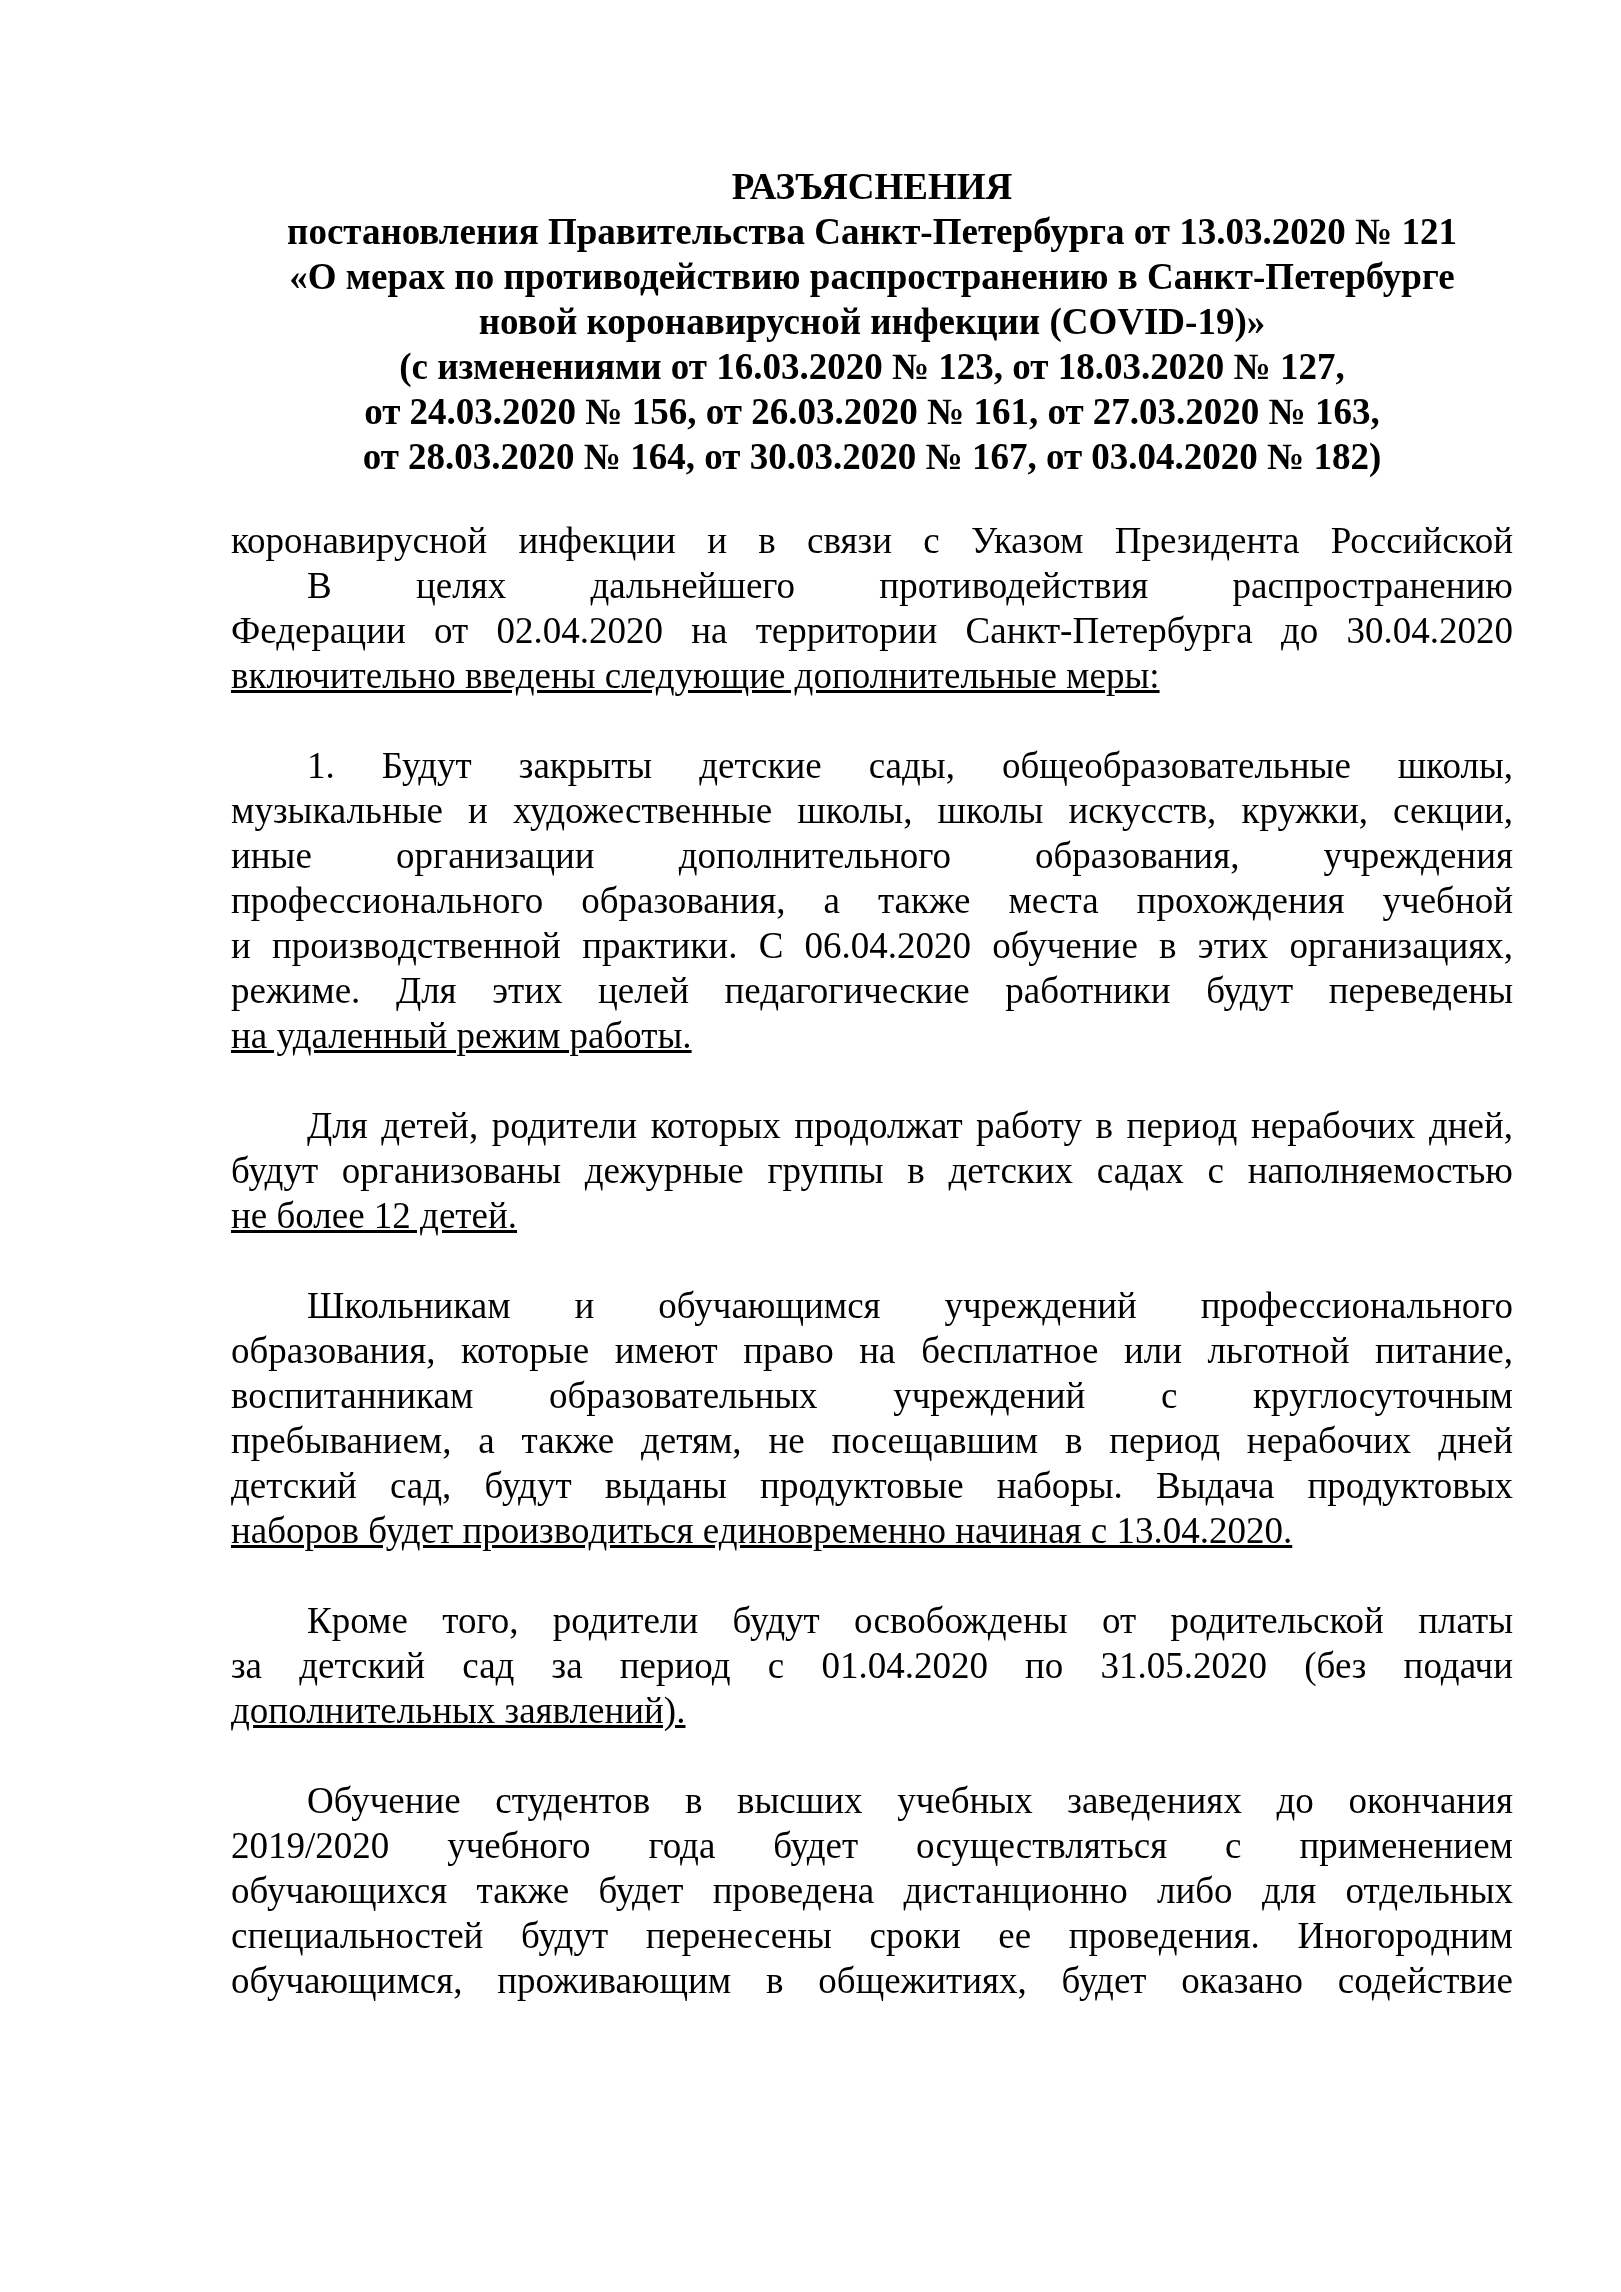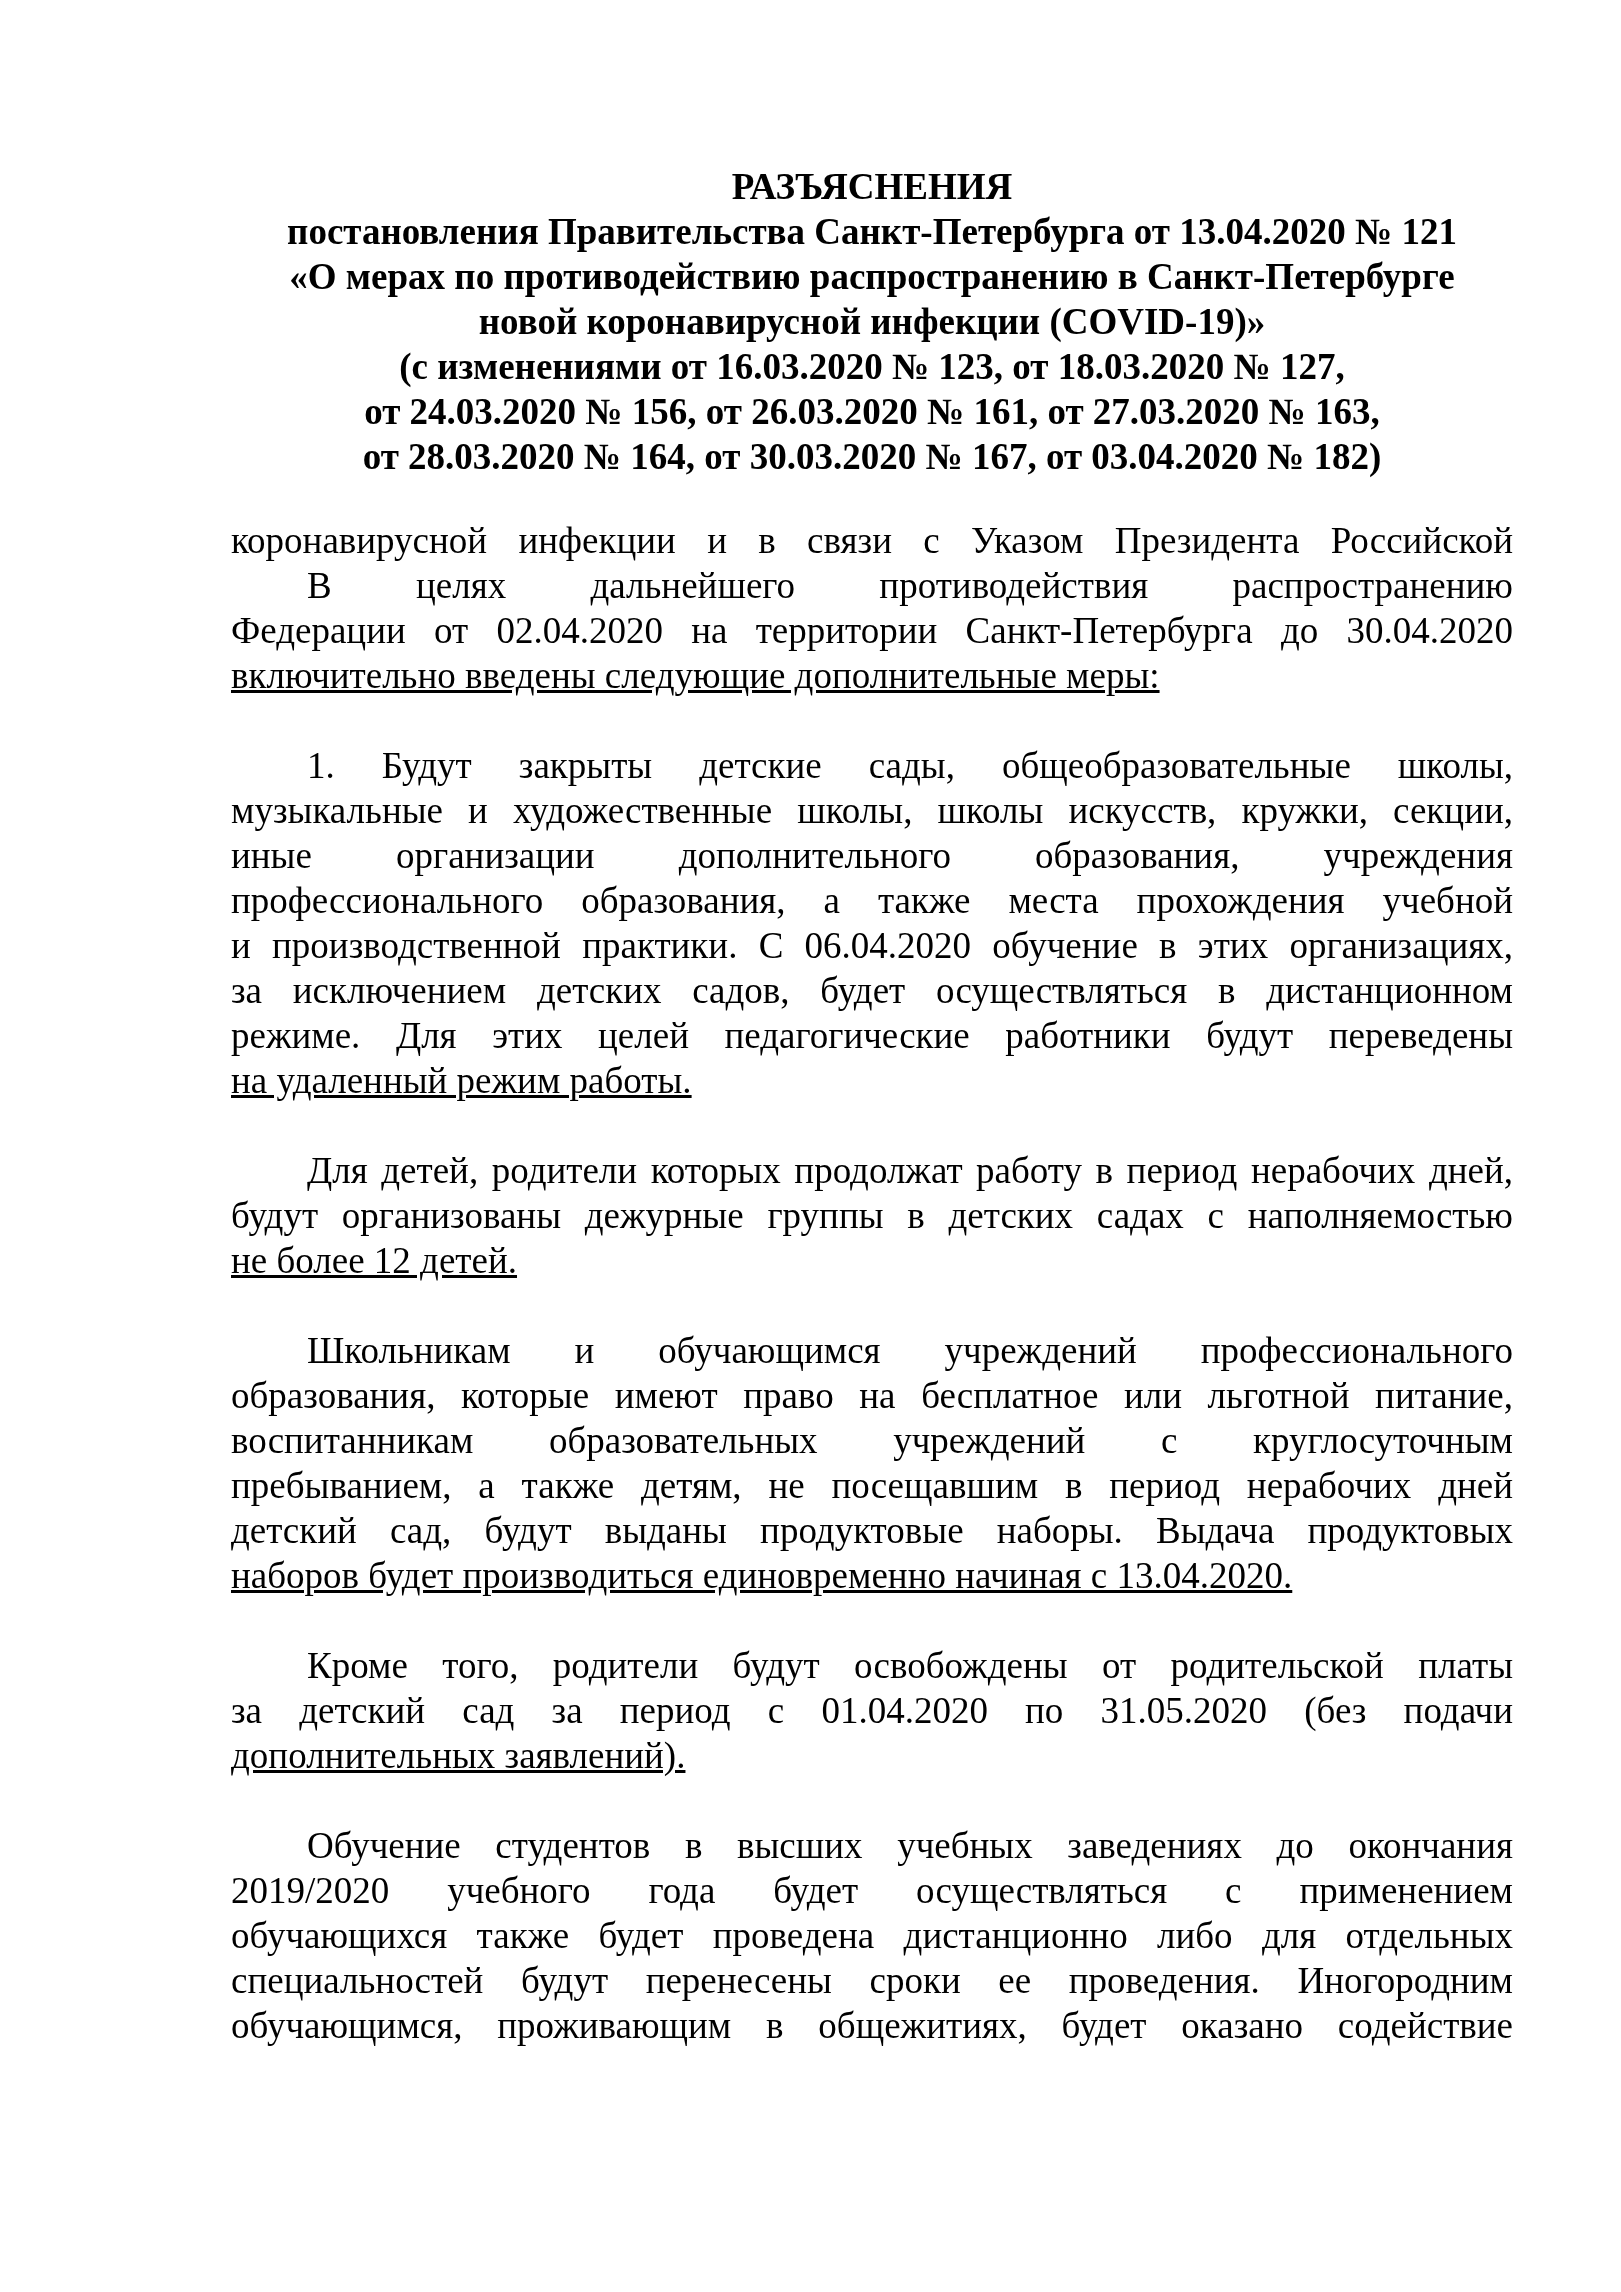--- a/index.html
+++ b/index.html
@@ -65,21 +65,21 @@
       text-decoration: underline;
     }
   </style>
 </head>
 <body>
 
 <div class="page">
 
   <div class="header">
     <span class="line">РАЗЪЯСНЕНИЯ</span>
-    <span class="line">постановления Правительства Санкт-Петербурга от 13.04.2020 № 121</span>
+    <span class="line">постановления Правительства Санкт-Петербурга от 13.03.2020 № 121</span>
     <span class="line">«О мерах по противодействию распространению в Санкт-Петербурге</span>
     <span class="line">новой коронавирусной инфекции (COVID-19)»</span>
     <span class="line">(с изменениями от 16.03.2020 № 123, от 18.03.2020 № 127,</span>
     <span class="line">от 24.03.2020 № 156, от 26.03.2020 № 161, от 27.03.2020 № 163,</span>
     <span class="line">от 28.03.2020 № 164, от 30.03.2020 № 167, от 03.04.2020 № 182)</span>
   </div>
 
   <div class="body">
 
     <div class="para">
@@ -88,21 +88,20 @@
       <span class="ln">Федерации от 02.04.2020 на территории Санкт-Петербурга до 30.04.2020</span>
       <span class="ln last">включительно введены следующие дополнительные меры:</span>
     </div>
 
     <div class="para">
       <span class="ln first">1.  Будут закрыты детские сады, общеобразовательные школы,</span>
       <span class="ln">музыкальные и художественные школы, школы искусств, кружки, секции,</span>
       <span class="ln">иные организации дополнительного образования, учреждения</span>
       <span class="ln">профессионального образования, а также места прохождения учебной</span>
       <span class="ln">и производственной практики. С 06.04.2020 обучение в этих организациях,</span>
-      <span class="ln">за исключением детских садов, будет осуществляться в дистанционном</span>
       <span class="ln">режиме. Для этих целей педагогические работники будут переведены</span>
       <span class="ln last">на удаленный режим работы.</span>
     </div>
 
     <div class="para">
       <span class="ln first">Для детей, родители которых продолжат работу в период нерабочих дней,</span>
       <span class="ln">будут организованы дежурные группы в детских садах с наполняемостью</span>
       <span class="ln last">не более 12 детей.</span>
     </div>
 

